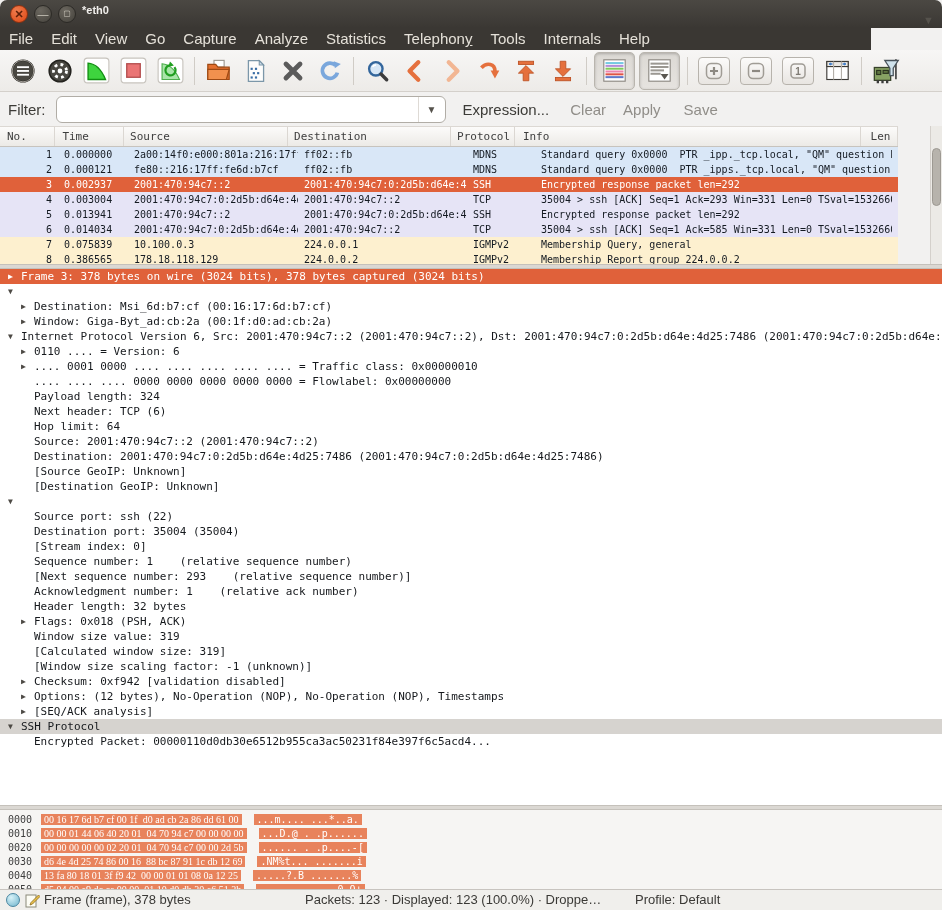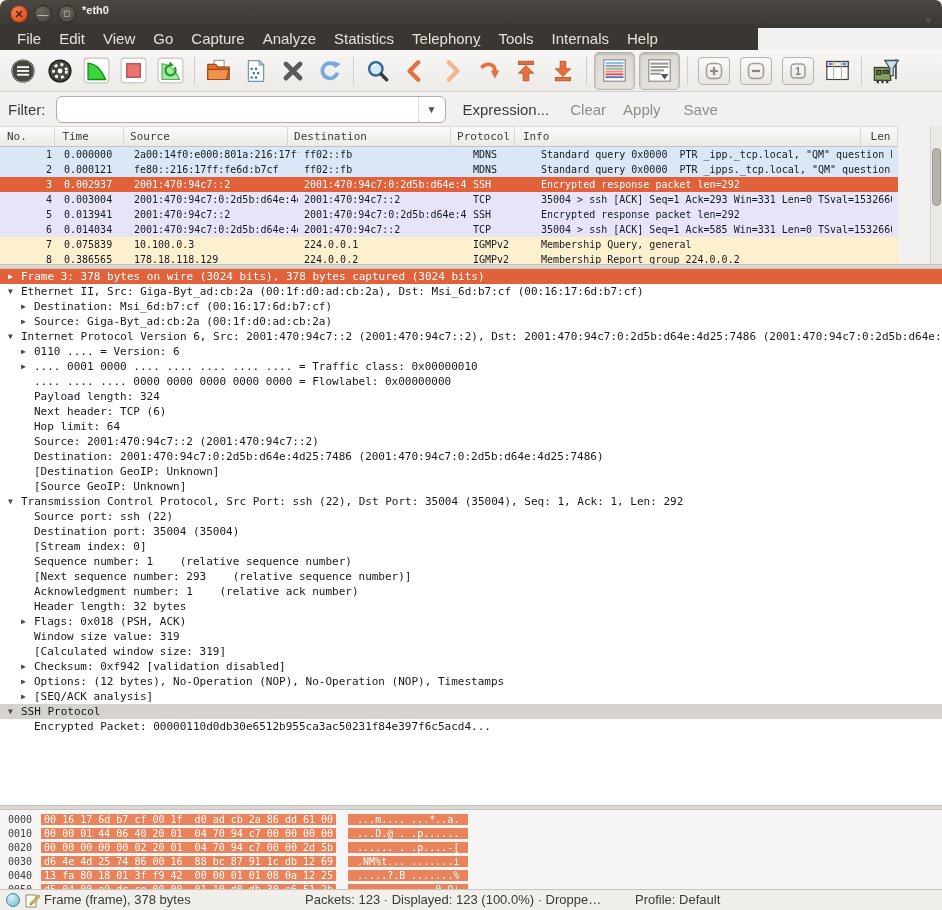--- a/index.html
+++ b/index.html
@@ -10,22 +10,22 @@
   .titlebar{position:absolute;top:0;left:0;width:942px;height:28px;
     background:linear-gradient(#4b4843,#3a3733);border-radius:7px 7px 0 0;}
   .wbtn{position:absolute;top:5px;width:18px;height:18px;border-radius:50%;box-sizing:border-box;
         display:flex;align-items:center;justify-content:center;font-size:11px;line-height:1;}
   .wbtn.close{left:10px;background:radial-gradient(circle at 35% 30%,#f07c4e,#dd4814);border:1px solid #8e3110;color:#5e1f08;font-weight:bold;}
   .wbtn.min{left:34px;background:radial-gradient(circle at 35% 30%,#6b675f,#45423c);border:1px solid #2c2a26;color:#cfcabf;}
   .wbtn.max{left:58px;background:radial-gradient(circle at 35% 30%,#6b675f,#45423c);border:1px solid #2c2a26;color:#cfcabf;font-size:8px;}
   .wtitle{position:absolute;left:82px;top:4px;color:#f1efec;font-weight:bold;font-size:11px;}
 
   
-  .menubar{position:absolute;top:28px;left:0;width:750px;height:22px;background:#3a3733;
-    display:flex;align-items:center;padding-left:8px;}
+  .menubar{position:absolute;top:28px;left:0;width:871px;height:22px;background:#3a3733;
+    display:flex;align-items:center;padding-left:0;}
   .menu-item{color:#e5e1d9;font-size:15px;padding:0 9px;height:22px;line-height:22px;cursor:default;}
   .menu-item u{text-decoration:underline;}
 
   
   .toolbar{position:absolute;top:50px;left:0;width:942px;height:42px;
     background:linear-gradient(#f7f6f5,#edebe8);border-bottom:1px solid #d4d0cb;
     display:flex;align-items:center;padding-left:4px;box-sizing:border-box;}
   .tbtn{width:37px;height:36px;display:flex;align-items:center;justify-content:center;flex:none;}
   .tbtn svg{display:block;}
   .tbtn.toggled{width:39px;height:36px;background:linear-gradient(#dcd9d4,#e6e3df);
@@ -91,22 +91,22 @@
   .hl-orange .dexp{color:#ffffff;}
   .hl-gray{background:#d6d3cf;}
   .ind0{padding-left:7px;}
   .ind1{padding-left:20px;}
 
   
   .hexpane{position:absolute;top:810px;left:0;width:942px;height:79px;background:#f6f5f3;
     overflow:hidden;font:10px "DejaVu Sans Mono",monospace;padding-top:3px;box-sizing:border-box;}
   .hrow{height:14px;line-height:13px;white-space:pre;}
   .hoff{color:#3d3d3d;padding-left:8px;}
-  .hhex{background:var(--hexsel,#e8835c);color:#ffffff;margin-left:9px;padding:0 3px;}
-  .hascii{background:var(--hexsel,#e8835c);color:#ffffff;margin-left:12px;padding:0 9px;}
+  .hhex{background:var(--hexsel,#e8835c);color:#ffffff;margin-left:9px;padding:0 3px;font-family:Liberation Serif, serif;}
+  .hascii{background:var(--hexsel,#e8835c);color:#ffffff;margin-left:12px;padding:0 3px;}
 
   
   .statusbar{position:absolute;top:889px;left:0;width:942px;height:21px;background:#f0efec;
     border-top:1px solid #c8c4bf;box-sizing:border-box;font-size:13px;color:#3a3936;}
   .sb-left{position:absolute;left:44px;top:2px;}
   .sb-center{position:absolute;left:305px;top:2px;}
   .sb-right{position:absolute;left:635px;top:2px;}
   .sb-expert{position:absolute;left:6px;top:3px;width:14px;height:14px;border-radius:50%;
     background:radial-gradient(circle at 35% 30%,#d8f2f8,#6fb4cc);border:1px solid #4a86a0;box-sizing:border-box;}
   .sb-edit{position:absolute;left:25px;top:3px;}
@@ -350,45 +350,46 @@
       </div>
   </div>
   <div class="plscroll">
     <div class="plthumb"></div>
   </div>
 
   <div class="split1"></div>
 
   <div class="details" id="details">
       <div class="dline ind0 hl-orange"><span class="dexp">▶</span><span>Frame 3: 378 bytes on wire (3024 bits), 378 bytes captured (3024 bits)</span></div>
-      <div class="dline ind0"><span class="dexp">▼</span><span>Ethernet II, Src: Giga-Byt_ad:cb:2a (00:1f:d0:ad:cb:2a), Dst: Msi_6d:b7:cf (00:16:17:6d:b7:cf)</span></div>
+      <div class="dline ind0"><span class="dexp">▼</span></div>
       <div class="dline ind1"><span class="dexp">▶</span><span>Destination: Msi_6d:b7:cf (00:16:17:6d:b7:cf)</span></div>
-      <div class="dline ind1"><span class="dexp">▶</span><span>Source: Giga-Byt_ad:cb:2a (00:1f:d0:ad:cb:2a)</span></div>
+      <div class="dline ind1"><span class="dexp">▶</span><span>Window: Giga-Byt_ad:cb:2a (00:1f:d0:ad:cb:2a)</span></div>
       <div class="dline ind0"><span class="dexp">▼</span><span>Internet Protocol Version 6, Src: 2001:470:94c7::2 (2001:470:94c7::2), Dst: 2001:470:94c7:0:2d5b:d64e:4d25:7486 (2001:470:94c7:0:2d5b:d64e:4d25:7486)</span></div>
       <div class="dline ind1"><span class="dexp">▶</span><span>0110 .... = Version: 6</span></div>
       <div class="dline ind1"><span class="dexp">▶</span><span>.... 0001 0000 .... .... .... .... .... = Traffic class: 0x00000010</span></div>
       <div class="dline ind1"><span class="dexp"></span><span>.... .... .... 0000 0000 0000 0000 0000 = Flowlabel: 0x00000000</span></div>
       <div class="dline ind1"><span class="dexp"></span><span>Payload length: 324</span></div>
       <div class="dline ind1"><span class="dexp"></span><span>Next header: TCP (6)</span></div>
       <div class="dline ind1"><span class="dexp"></span><span>Hop limit: 64</span></div>
       <div class="dline ind1"><span class="dexp"></span><span>Source: 2001:470:94c7::2 (2001:470:94c7::2)</span></div>
       <div class="dline ind1"><span class="dexp"></span><span>Destination: 2001:470:94c7:0:2d5b:d64e:4d25:7486 (2001:470:94c7:0:2d5b:d64e:4d25:7486)</span></div>
+      <div class="dline ind1"><span class="dexp"></span><span>[Source GeoIP: Unknown]</span></div>
       <div class="dline ind1"><span class="dexp"></span><span>[Destination GeoIP: Unknown]</span></div>
-      <div class="dline ind1"><span class="dexp"></span><span>[Source GeoIP: Unknown]</span></div>
-      <div class="dline ind0"><span class="dexp">▼</span><span>Transmission Control Protocol, Src Port: ssh (22), Dst Port: 35004 (35004), Seq: 1, Ack: 1, Len: 292</span></div>
+      <div class="dline ind0"><span class="dexp">▼</span></div>
       <div class="dline ind1"><span class="dexp"></span><span>Source port: ssh (22)</span></div>
       <div class="dline ind1"><span class="dexp"></span><span>Destination port: 35004 (35004)</span></div>
       <div class="dline ind1"><span class="dexp"></span><span>[Stream index: 0]</span></div>
       <div class="dline ind1"><span class="dexp"></span><span>Sequence number: 1    (relative sequence number)</span></div>
       <div class="dline ind1"><span class="dexp"></span><span>[Next sequence number: 293    (relative sequence number)]</span></div>
       <div class="dline ind1"><span class="dexp"></span><span>Acknowledgment number: 1    (relative ack number)</span></div>
       <div class="dline ind1"><span class="dexp"></span><span>Header length: 32 bytes</span></div>
       <div class="dline ind1"><span class="dexp">▶</span><span>Flags: 0x018 (PSH, ACK)</span></div>
       <div class="dline ind1"><span class="dexp"></span><span>Window size value: 319</span></div>
       <div class="dline ind1"><span class="dexp"></span><span>[Calculated window size: 319]</span></div>
+      <div class="dline ind1"><span class="dexp"></span><span>[Window size scaling factor: -1 (unknown)]</span></div>
       <div class="dline ind1"><span class="dexp">▶</span><span>Checksum: 0xf942 [validation disabled]</span></div>
       <div class="dline ind1"><span class="dexp">▶</span><span>Options: (12 bytes), No-Operation (NOP), No-Operation (NOP), Timestamps</span></div>
       <div class="dline ind1"><span class="dexp">▶</span><span>[SEQ/ACK analysis]</span></div>
       <div class="dline ind0 hl-gray"><span class="dexp">▼</span><span>SSH Protocol</span></div>
       <div class="dline ind1"><span class="dexp"></span><span>Encrypted Packet: 00000110d0db30e6512b955ca3ac50231f84e397f6c5acd4...</span></div>
     </div>
 
   <div class="split2"></div>
 
   <div class="hexpane" id="hexpane">

